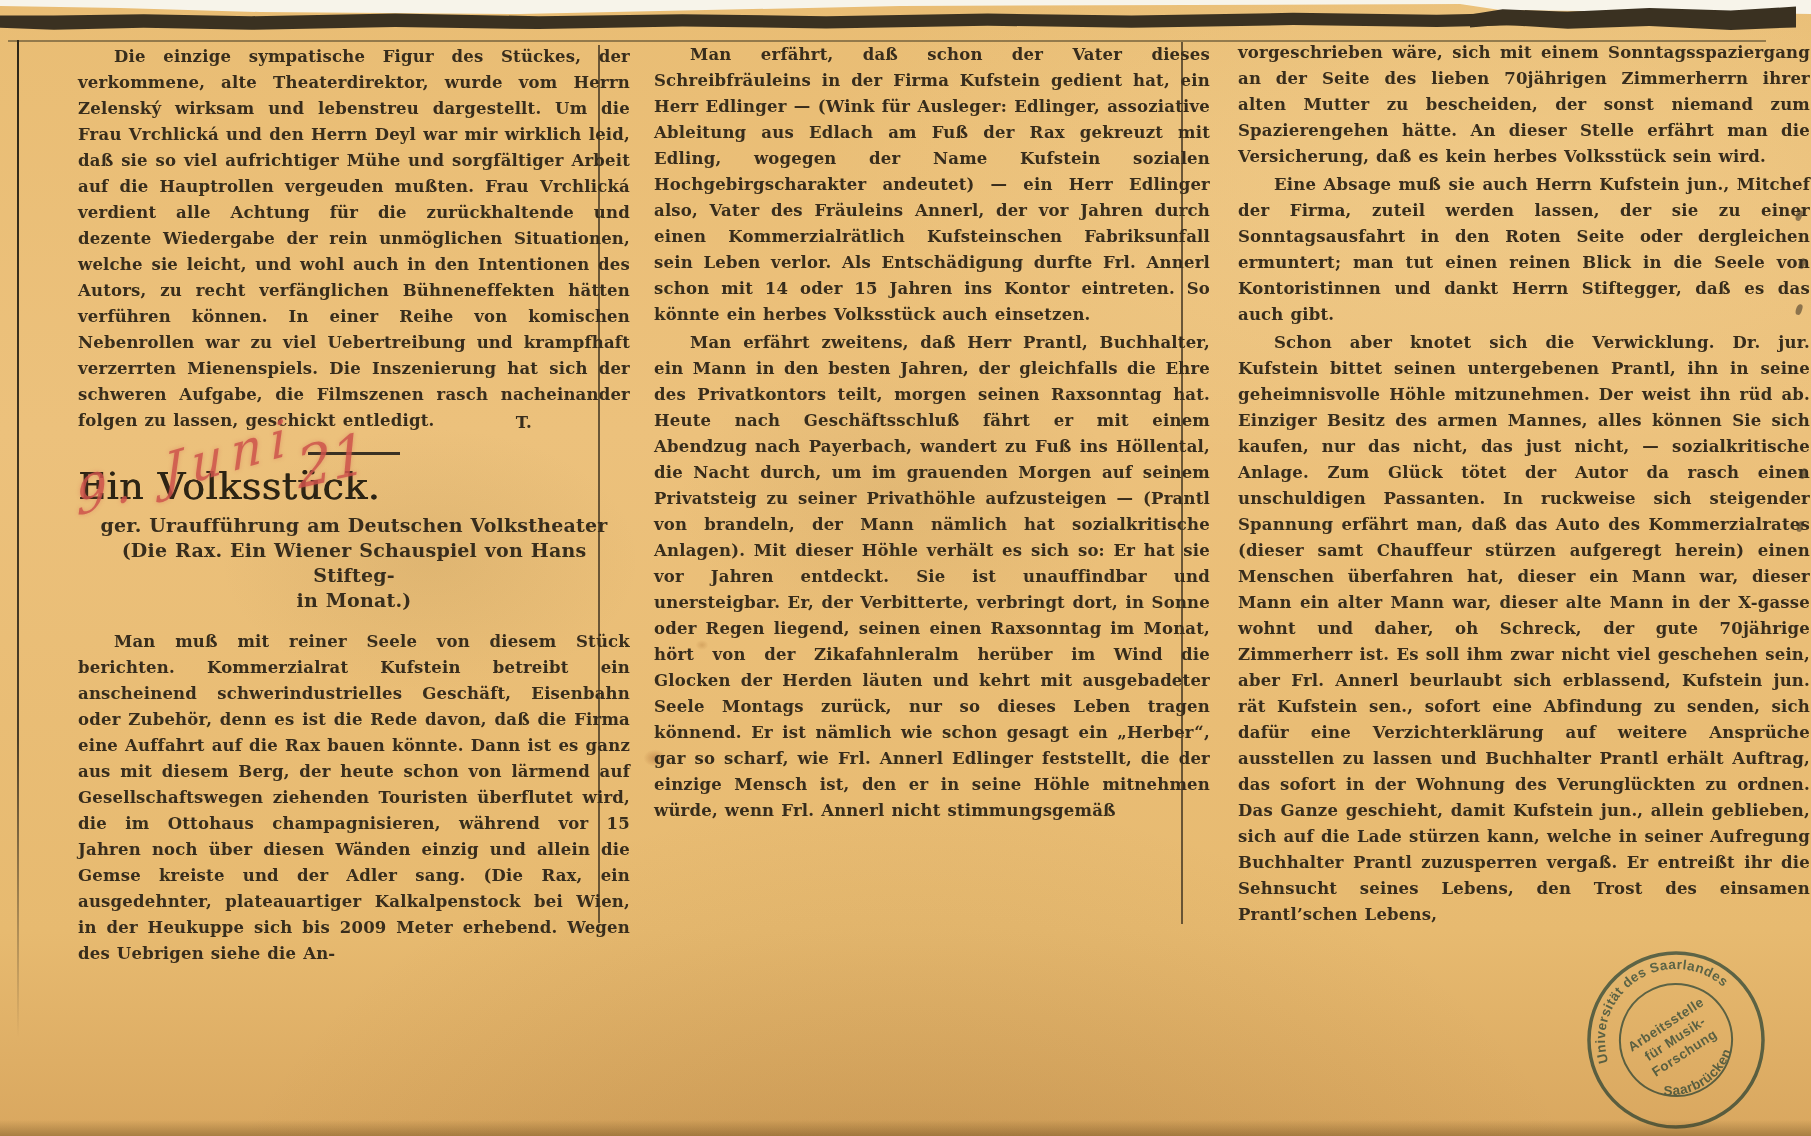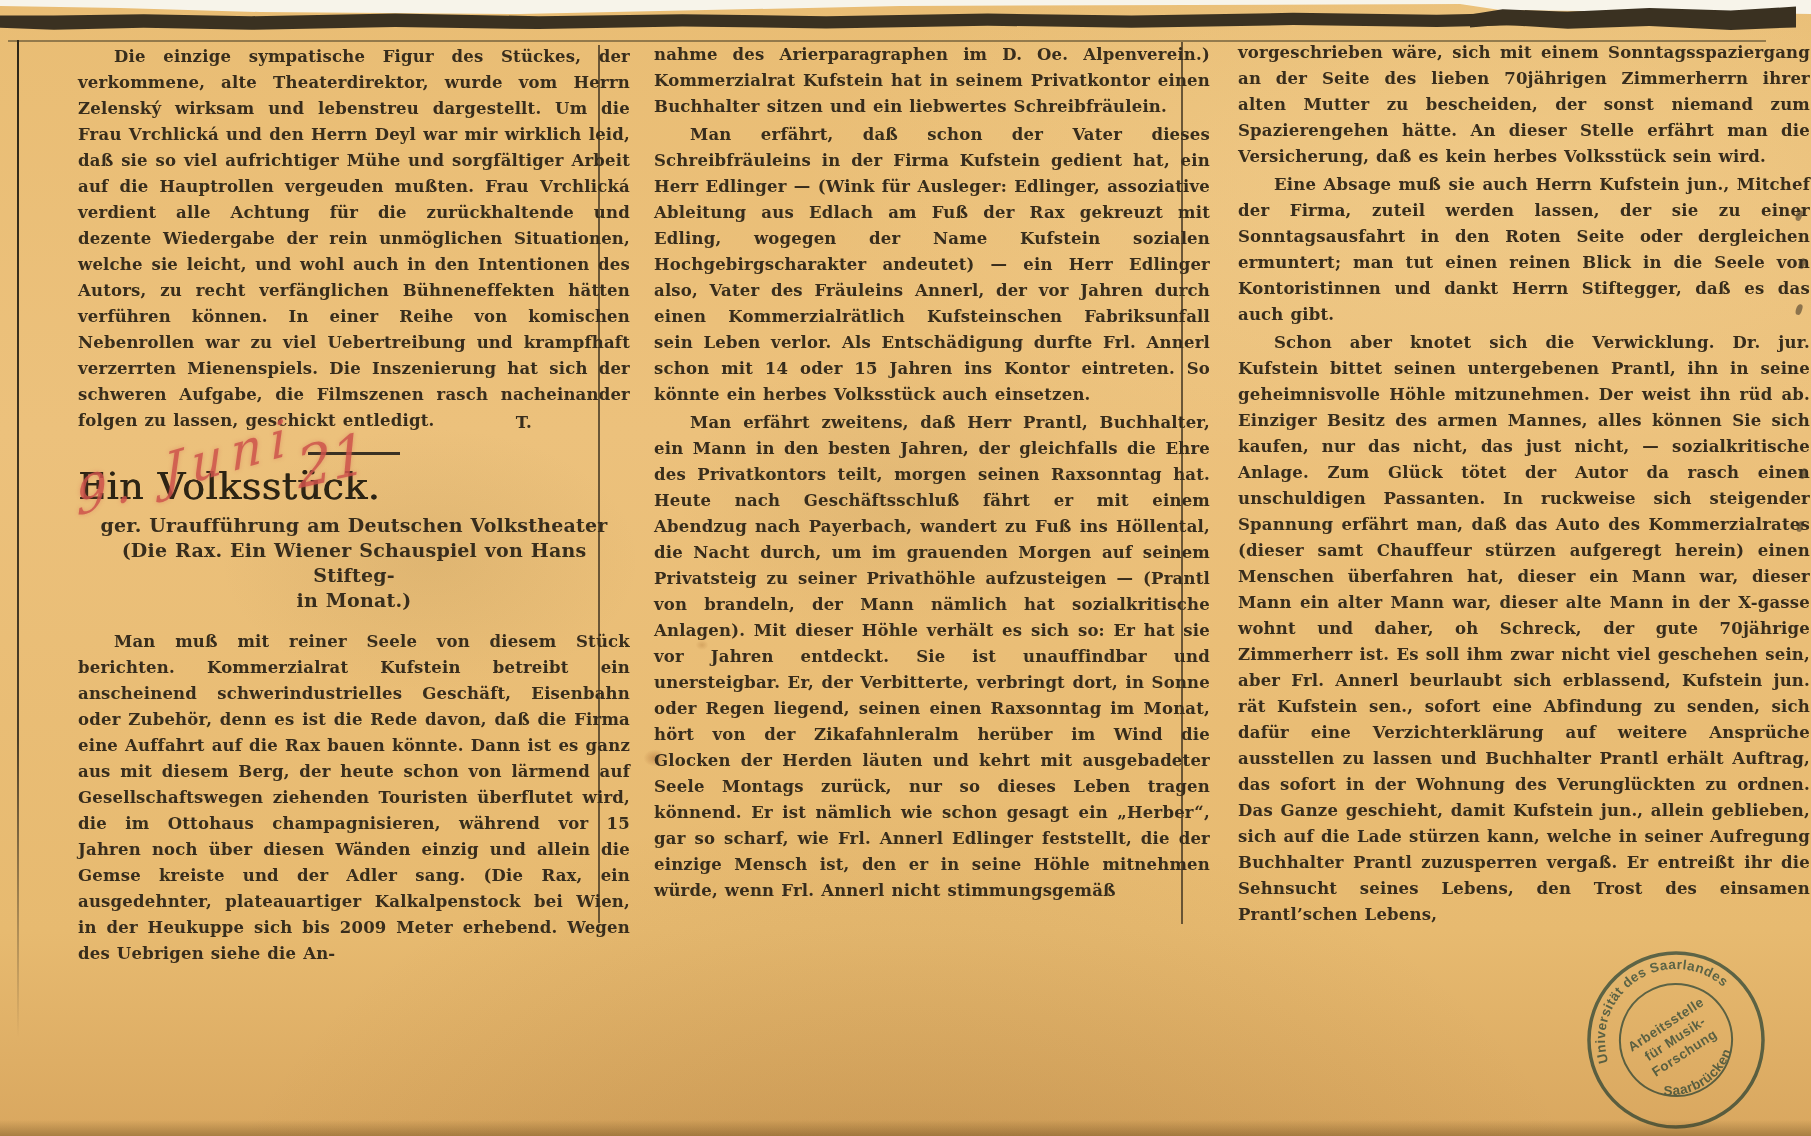--- a/index.html
+++ b/index.html
@@ -85,21 +85,20 @@
     <h1 class="headline">Ein Volksstück.</h1>
     <div class="subtitle">
       <div>ger. Uraufführung am Deutschen Volkstheater</div>
       <div>(Die Rax. Ein Wiener Schauspiel von Hans Stifteg-</div>
       <div>in Monat.)</div>
     </div>
     <p class="indent">Man muß mit reiner Seele von diesem Stück berichten. Kommerzialrat Kufstein betreibt ein anscheinend schwerindustrielles Geschäft, Eisenbahn oder Zubehör, denn es ist die Rede davon, daß die Firma eine Auffahrt auf die Rax bauen könnte. Dann ist es ganz aus mit diesem Berg, der heute schon von lärmend auf Gesellschaftswegen ziehenden Touristen überflutet wird, die im Ottohaus champagnisieren, während vor 15 Jahren noch über diesen Wänden einzig und allein die Gemse kreiste und der Adler sang. (Die Rax, ein ausgedehnter, plateauartiger Kalkalpenstock bei Wien, in der Heukuppe sich bis 2009 Meter erhebend. Wegen des Uebrigen siehe die An-</p>
   </div>
 
   <div class="col col2">
-    <p>nahme des Arierparagraphen im D. Oe. Alpenverein.) Kommerzialrat Kufstein hat in seinem Privatkontor einen Buchhalter sitzen und ein liebwertes Schreibfräulein.</p>
     <p class="indent">Man erfährt, daß schon der Vater dieses Schreibfräuleins in der Firma Kufstein gedient hat, ein Herr Edlinger — (Wink für Ausleger: Edlinger, assoziative Ableitung aus Edlach am Fuß der Rax gekreuzt mit Edling, wogegen der Name Kufstein sozialen Hochgebirgscharakter andeutet) — ein Herr Edlinger also, Vater des Fräuleins Annerl, der vor Jahren durch einen Kommerzialrätlich Kufsteinschen Fabriksunfall sein Leben verlor. Als Entschädigung durfte Frl. Annerl schon mit 14 oder 15 Jahren ins Kontor eintreten. So könnte ein herbes Volksstück auch einsetzen.</p>
     <p class="indent">Man erfährt zweitens, daß Herr Prantl, Buchhalter, ein Mann in den besten Jahren, der gleichfalls die Ehre des Privatkontors teilt, morgen seinen Raxsonntag hat. Heute nach Geschäftsschluß fährt er mit einem Abendzug nach Payerbach, wandert zu Fuß ins Höllental, die Nacht durch, um im grauenden Morgen auf seinem Privatsteig zu seiner Privathöhle aufzusteigen — (Prantl von brandeln, der Mann nämlich hat sozialkritische Anlagen). Mit dieser Höhle verhält es sich so: Er hat sie vor Jahren entdeckt. Sie ist unauffindbar und unersteigbar. Er, der Verbitterte, verbringt dort, in Sonne oder Regen liegend, seinen einen Raxsonntag im Monat, hört von der Zikafahnleralm herüber im Wind die Glocken der Herden läuten und kehrt mit ausgebadeter Seele Montags zurück, nur so dieses Leben tragen könnend. Er ist nämlich wie schon gesagt ein „Herber“, gar so scharf, wie Frl. Annerl Edlinger feststellt, die der einzige Mensch ist, den er in seine Höhle mitnehmen würde, wenn Frl. Annerl nicht stimmungsgemäß</p>
   </div>
 
   <div class="col col3">
     <p>vorgeschrieben wäre, sich mit einem Sonntagsspaziergang an der Seite des lieben 70jährigen Zimmerherrn ihrer alten Mutter zu bescheiden, der sonst niemand zum Spazierengehen hätte. An dieser Stelle erfährt man die Versicherung, daß es kein herbes Volksstück sein wird.</p>
     <p class="indent">Eine Absage muß sie auch Herrn Kufstein jun., Mitchef der Firma, zuteil werden lassen, der sie zu einer Sonntagsausfahrt in den Roten Seite oder dergleichen ermuntert; man tut einen reinen Blick in die Seele von Kontoristinnen und dankt Herrn Stiftegger, daß es das auch gibt.</p>
     <p class="indent">Schon aber knotet sich die Verwicklung. Dr. jur. Kufstein bittet seinen untergebenen Prantl, ihn in seine geheimnisvolle Höhle mitzunehmen. Der weist ihn rüd ab. Einziger Besitz des armen Mannes, alles können Sie sich kaufen, nur das nicht, das just nicht, — sozialkritische Anlage. Zum Glück tötet der Autor da rasch einen unschuldigen Passanten. In ruckweise sich steigender Spannung erfährt man, daß das Auto des Kommerzialrates (dieser samt Chauffeur stürzen aufgeregt herein) einen Menschen überfahren hat, dieser ein Mann war, dieser Mann ein alter Mann war, dieser alte Mann in der X-gasse wohnt und daher, oh Schreck, der gute 70jährige Zimmerherr ist. Es soll ihm zwar nicht viel geschehen sein, aber Frl. Annerl beurlaubt sich erblassend, Kufstein jun. rät Kufstein sen., sofort eine Abfindung zu senden, sich dafür eine Verzichterklärung auf weitere Ansprüche ausstellen zu lassen und Buchhalter Prantl erhält Auftrag, das sofort in der Wohnung des Verunglückten zu ordnen. Das Ganze geschieht, damit Kufstein jun., allein geblieben, sich auf die Lade stürzen kann, welche in seiner Aufregung Buchhalter Prantl zuzusperren vergaß. Er entreißt ihr die Sehnsucht seines Lebens, den Trost des einsamen Prantl’schen Lebens,</p>
   </div>
 

